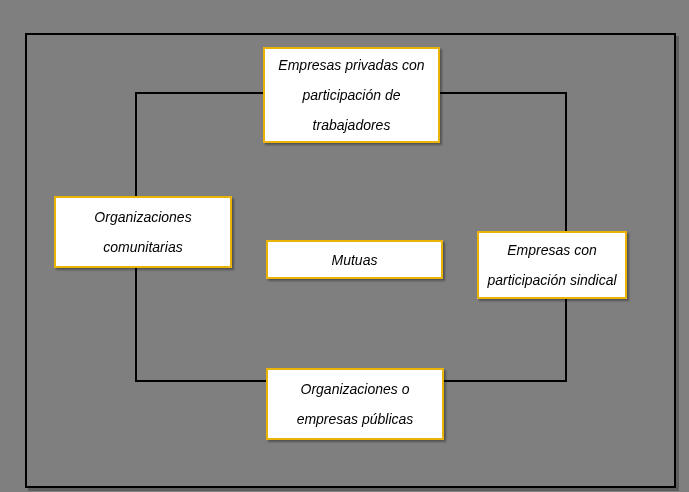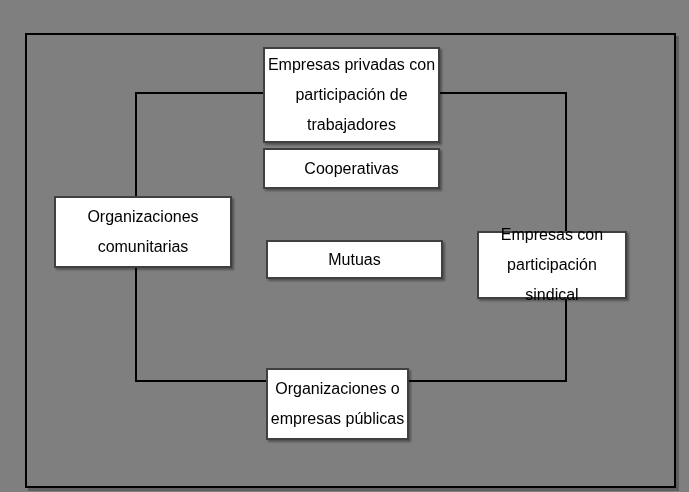--- a/index.html
+++ b/index.html
@@ -32,54 +32,54 @@
     width: 432px;
     height: 290px;
     border: 2px solid #000;
     box-sizing: border-box;
     z-index: 1;
   }
   .box {
     position: absolute;
     box-sizing: border-box;
     background: #ffffff;
-    border: 2px solid #404040;
+    border: 2px solid #eab308;
     box-shadow: 2px 2px 2px rgba(0,0,0,0.35);
     display: flex;
     align-items: center;
     justify-content: center;
     text-align: center;
-    font-size: 16px;
+    font-size: 14px;
     line-height: 30px;
     color: #000000;
     white-space: pre-line;
     z-index: 2;
+    font-style: italic;
   }
   .box-empresas-privadas      { left: 263px; top: 47px;  width: 177px; height: 96px; }
   .box-cooperativas           { left: 263px; top: 148px; width: 177px; height: 41px; }
   .box-org-comunitarias       { left: 54px;  top: 196px; width: 178px; height: 72px; }
   .box-mutuas                 { left: 266px; top: 240px; width: 177px; height: 39px; }
   .box-asociaciones           { left: 266px; top: 313px; width: 177px; height: 33px; }
   .box-empresas-sindical      { left: 477px; top: 231px; width: 150px; height: 68px; }
-  .box-org-publicas           { left: 266px; top: 368px; width: 143px; height: 72px; }
+  .box-org-publicas           { left: 266px; top: 368px; width: 178px; height: 72px; }
 </style>
 </head>
 <body>
 
 <div class="canvas">
 
   <div class="outer-frame"></div>
 
   <div class="connector-rect"></div>
 
   <div class="box box-empresas-privadas">Empresas privadas con
 participación de
 trabajadores</div>
 
-  <div class="box box-cooperativas">Cooperativas</div>
 
   <div class="box box-org-comunitarias">Organizaciones
 comunitarias</div>
 
   <div class="box box-mutuas">Mutuas</div>
 
 
   <div class="box box-empresas-sindical">Empresas con
 participación sindical</div>
 

